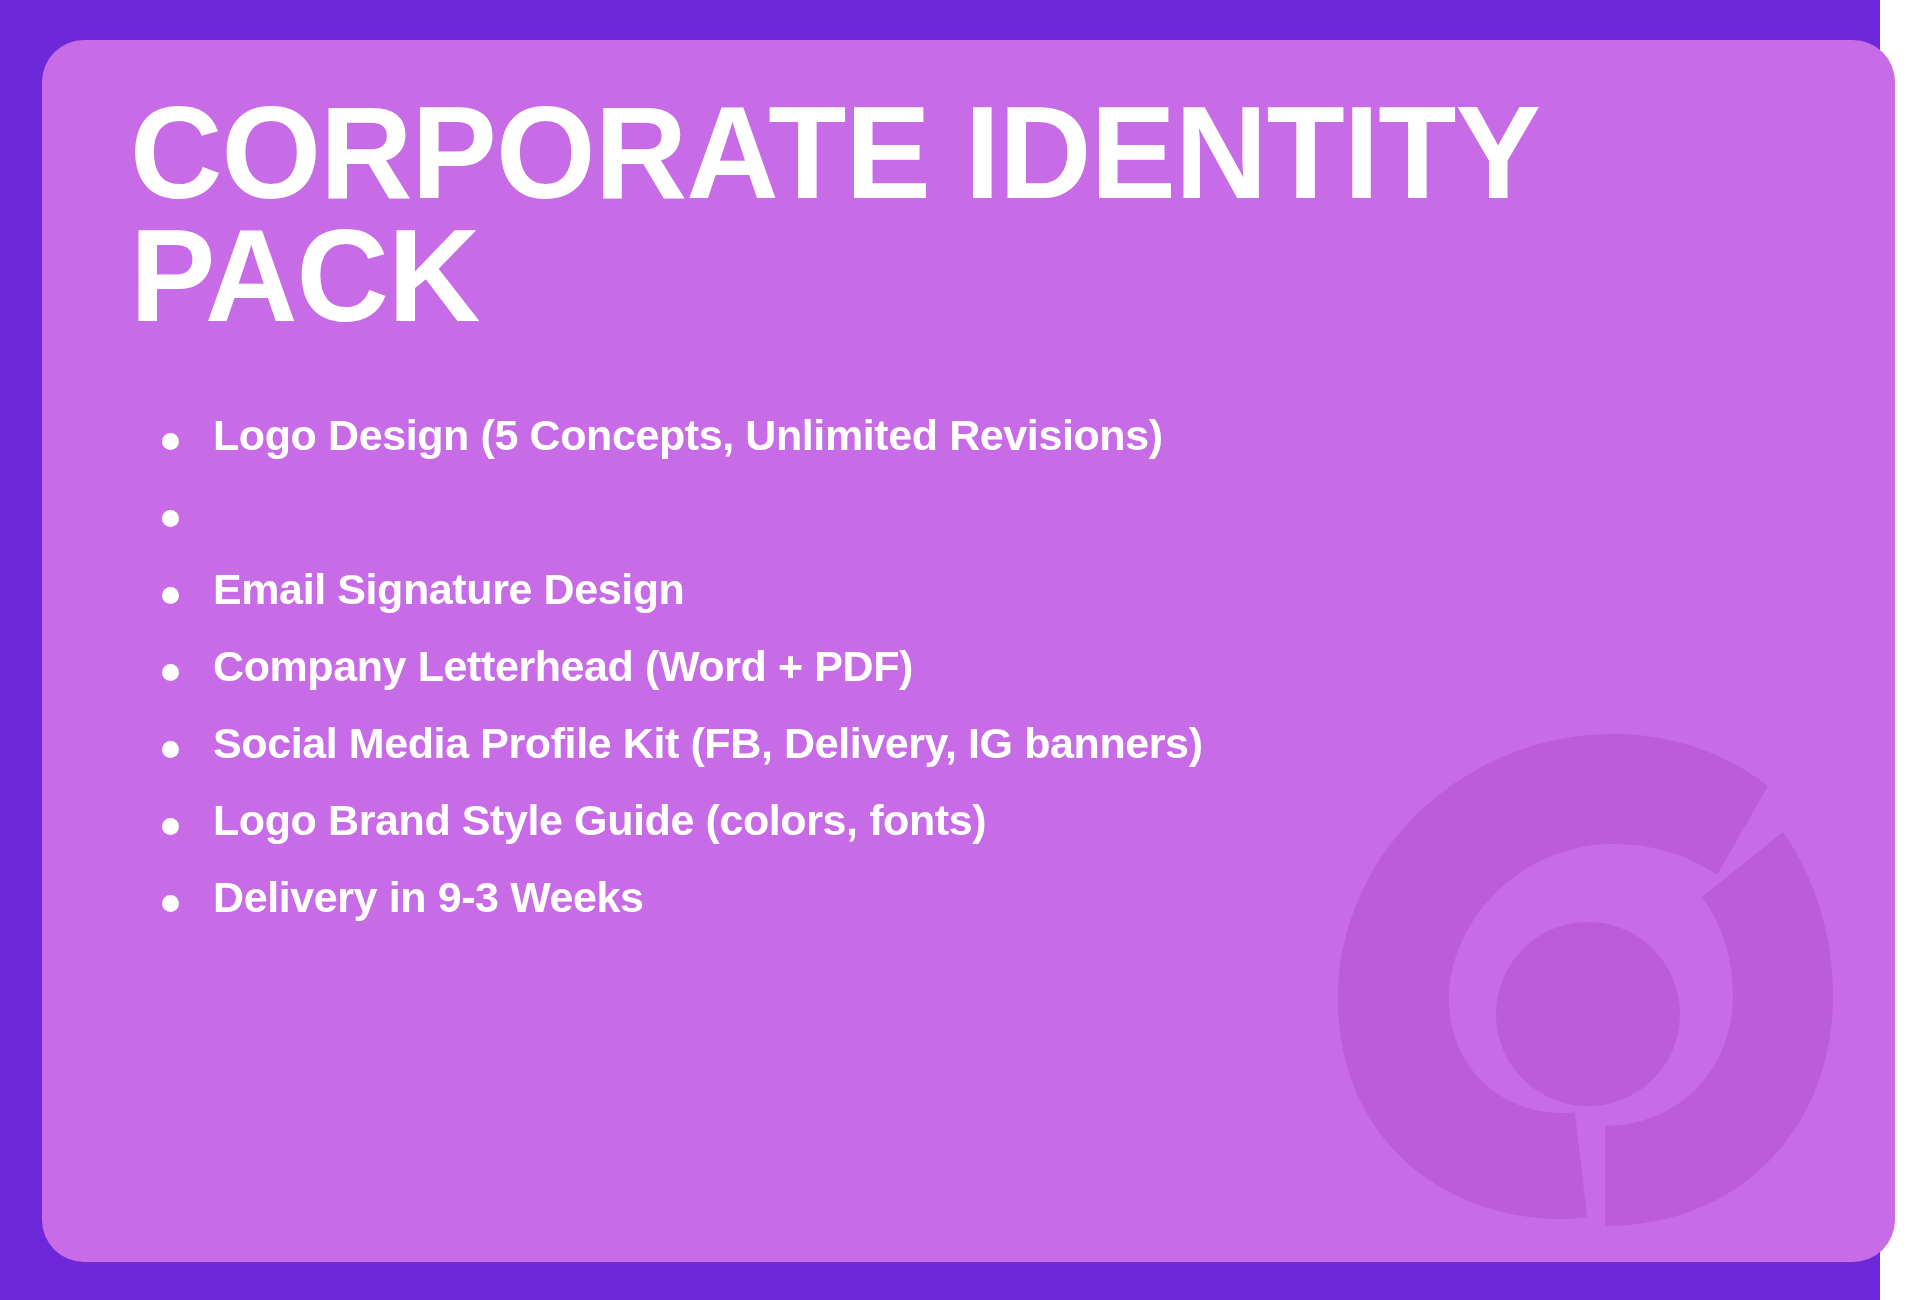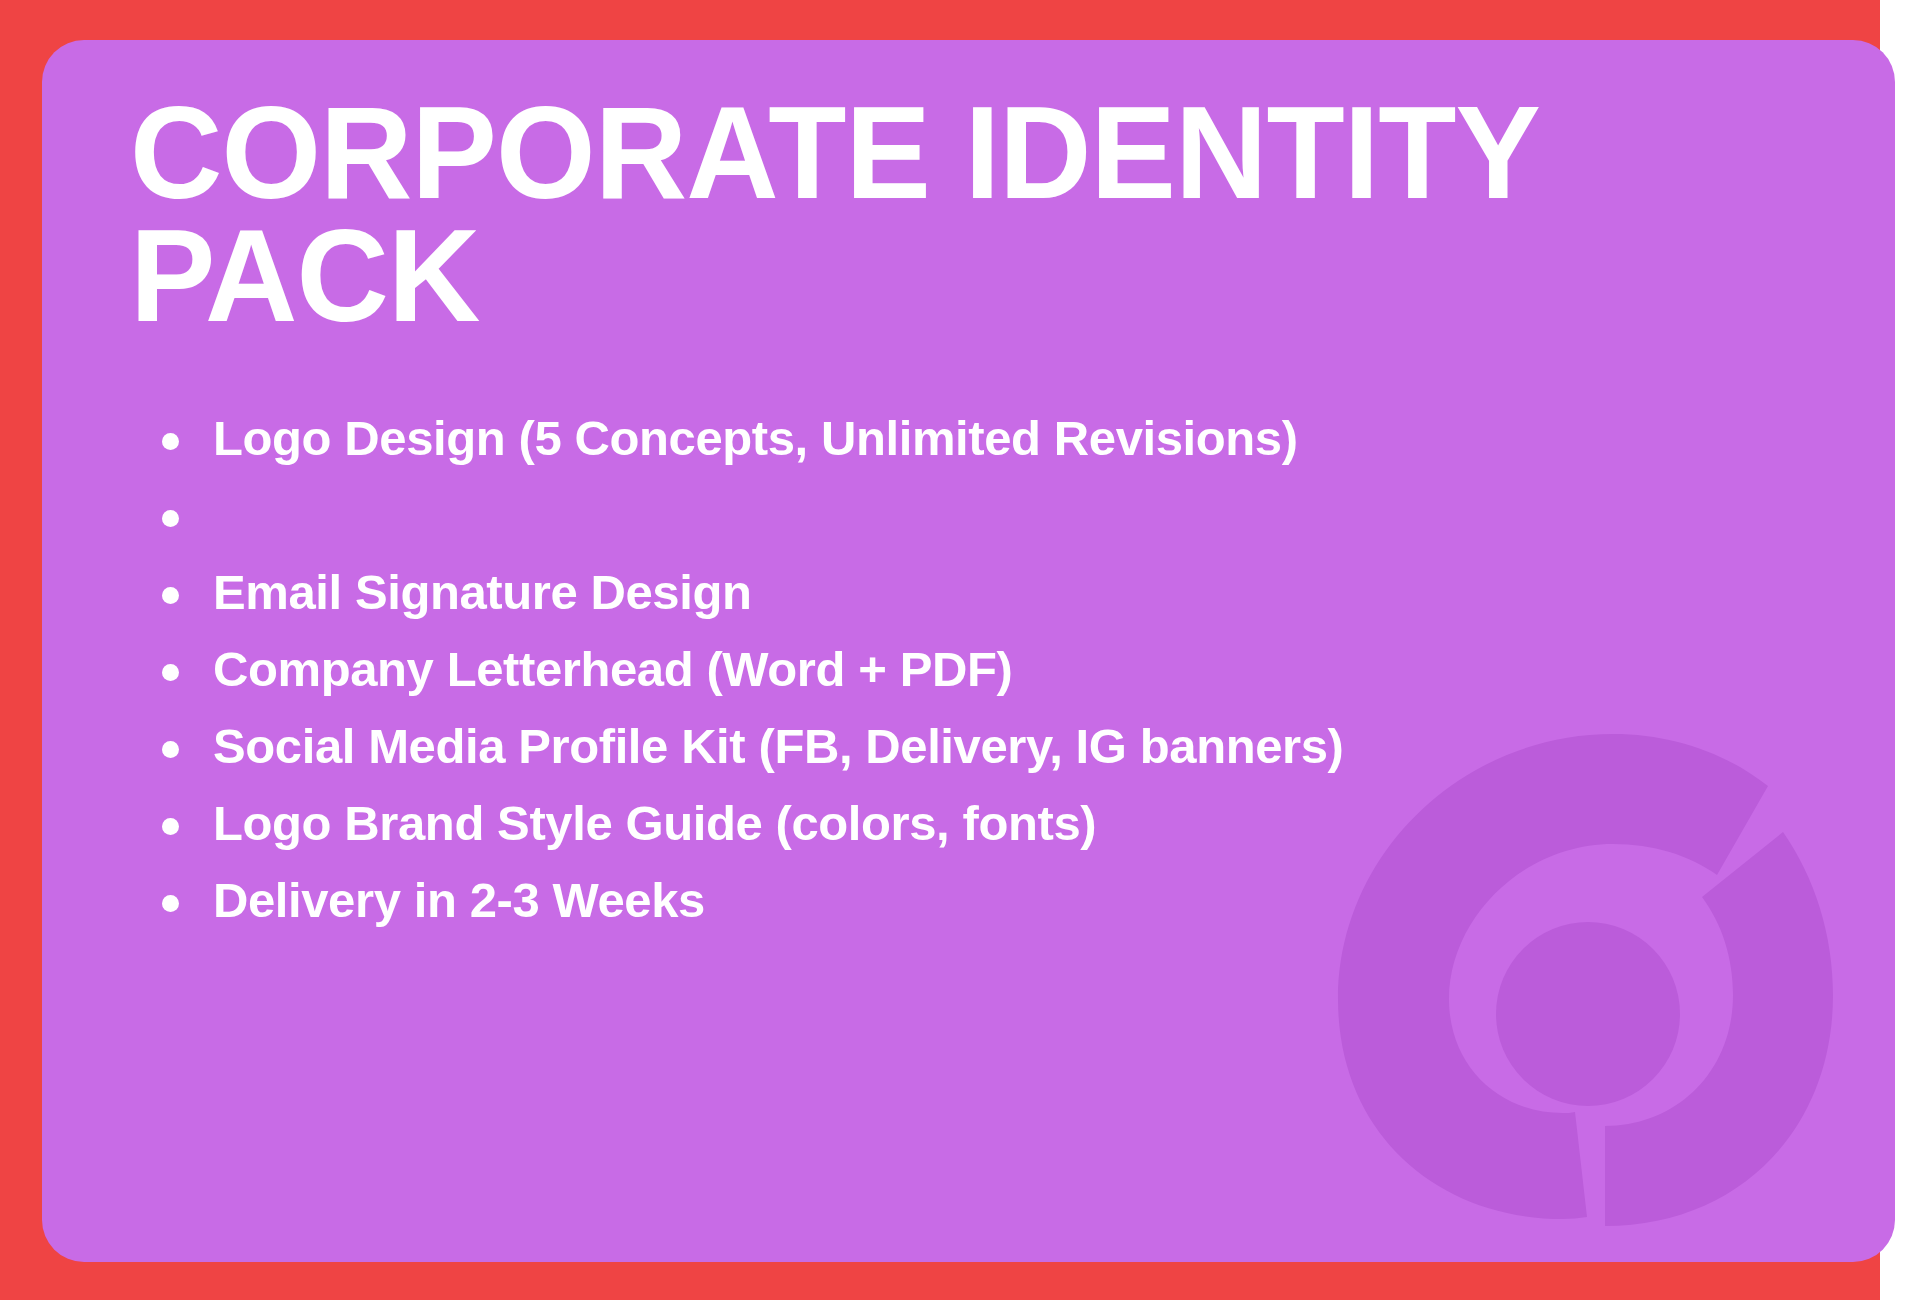--- a/index.html
+++ b/index.html
@@ -10,21 +10,21 @@
     height: 1300px;
     background: #ffffff;
     font-family: "Liberation Sans", sans-serif;
     overflow: hidden;
   }
 
   #page {
     position: relative;
     width: 1880px;
     height: 1300px;
-    background: #ef4444;
+    background: #6d28d9;
   }
 
   
   #service-card {
     position: absolute;
     left: 42px;
     top: 40px;
     width: 1853px;
     height: 1222px;
     background: #c86be6;
@@ -71,21 +71,21 @@
     padding: 0;
   }
 
   .feature-item {
     position: relative;
     display: flex;
     align-items: flex-start;
     color: #ffffff;
     font-family: "Liberation Sans", sans-serif;
     font-weight: 700;
-    font-size: 49px;
+    font-size: 43px;
     line-height: 1.0;
     height: 77px;
     letter-spacing: -0.4px;
   }
 
   .feature-bullet {
     flex: 0 0 auto;
     width: 17px;
     height: 17px;
     border-radius: 50%;
@@ -166,19 +166,19 @@
           <span class="feature-text">Social Media Profile Kit (FB, Delivery, IG banners)</span>
         </li>
 
         <li class="feature-item">
           <span class="feature-bullet"></span>
           <span class="feature-text">Logo Brand Style Guide (colors, fonts)</span>
         </li>
 
         <li class="feature-item">
           <span class="feature-bullet"></span>
-          <span class="feature-text">Delivery in 2-3 Weeks</span>
+          <span class="feature-text">Delivery in 9-3 Weeks</span>
         </li>
 
       </ul>
     </div>
   </div>
 </div>
 
 </body></html>

